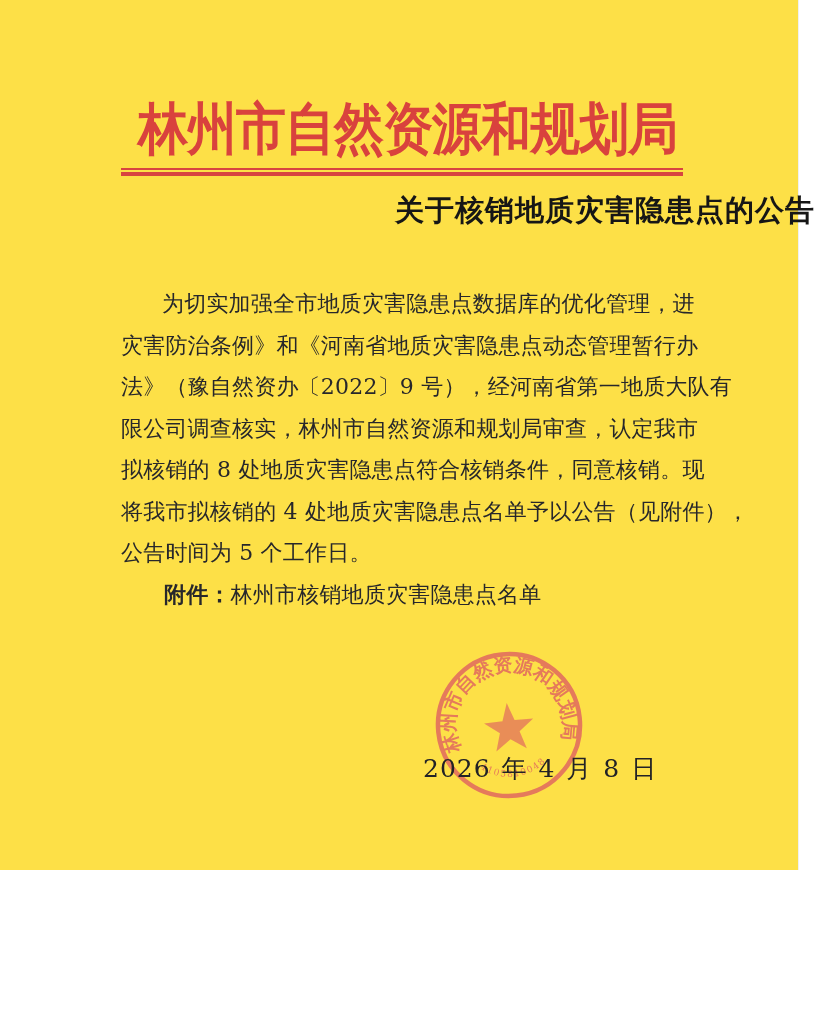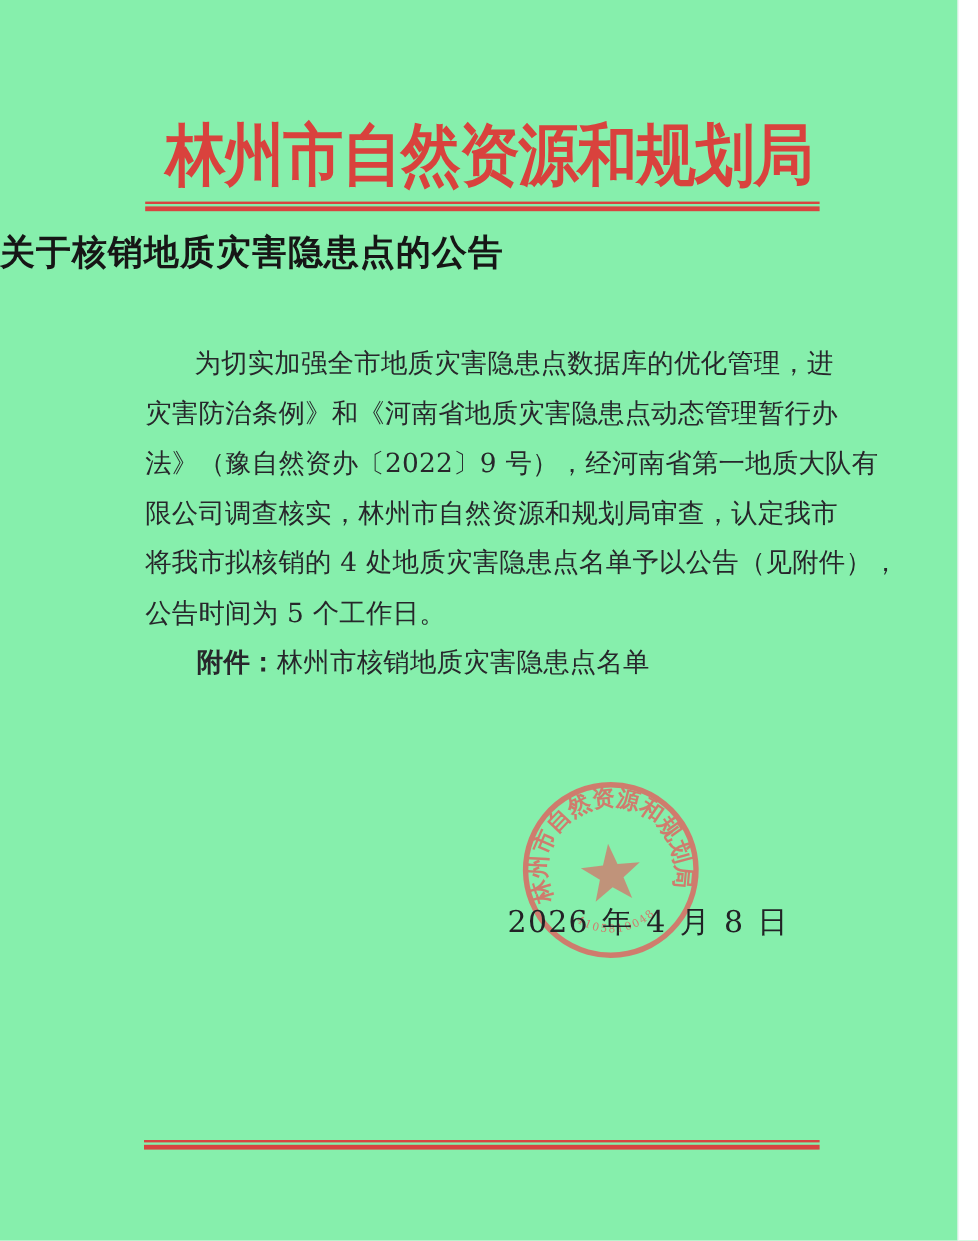--- a/index.html
+++ b/index.html
@@ -1,19 +1,19 @@
 <!DOCTYPE html>
 <html><head>
 <meta charset="utf-8">
 <style>
   html,body { margin:0; padding:0; background:#ffffff; }
   .page {
     position:relative;
-    width:815px; height:1034px;
-    background:#86efac;
+    width:815px; height:870px;
+    background:#fde047;
     overflow:hidden;
     font-family:"DejaVu Serif","Liberation Serif",serif;
   }
   
   .scan-strip {
     position:absolute; right:0; top:0; width:16px; height:100%;
     background:#ffffff; border-left:1px solid #eef0f2;
   }
   .letterhead {
     position:absolute; top:92px; left:0; width:100%;
@@ -24,21 +24,21 @@
     transform:scaleY(1.12);
     transform-origin:top center;
     white-space:nowrap;
   }
   .head-rule { position:absolute; top:168px; left:121px; width:562px; }
   .head-rule .thin  { height:2px; background:#d84440; }
   .head-rule .gap   { height:2px; }
   .head-rule .thick { height:4px; background:#d84440; }
   .doc-title {
     position:absolute; top:191px; left:0; width:100%;
-    margin:0; text-align:left;
+    margin:0; text-align:right;
     font-size:29px; font-weight:bold; letter-spacing:1px;
     color:#161616; white-space:nowrap;
   }
   .body-text {
     position:absolute; top:283px; left:121px; width:580px;
     color:#27272b;
   }
   .body-text p.line {
     margin:0;
     font-size:22px;
@@ -80,20 +80,21 @@
     <div class="thick"></div>
   </div>
 
   <h1 class="doc-title">关于核销地质灾害隐患点的公告</h1>
 
   <div class="body-text">
     <p class="line indent">为切实加强全市地质灾害隐患点数据库的优化管理，进</p>
     <p class="line">灾害防治条例》和《河南省地质灾害隐患点动态管理暂行办</p>
     <p class="line">法》（豫自然资办〔2022〕9 号），经河南省第一地质大队有</p>
     <p class="line">限公司调查核实，林州市自然资源和规划局审查，认定我市</p>
+    <p class="line">拟核销的 8 处地质灾害隐患点符合核销条件，同意核销。现</p>
     <p class="line">将我市拟核销的 4 处地质灾害隐患点名单予以公告（见附件），</p>
     <p class="line">公告时间为 5 个工作日。</p>
     <p class="line indent2">
       <span class="att-label">附件：</span><span>林州市核销地质灾害隐患点名单</span>
     </p>
   </div>
 
   <div class="stamp">
     <svg viewBox="0 0 160 160" width="160" height="160">
       <g opacity="0.82">

